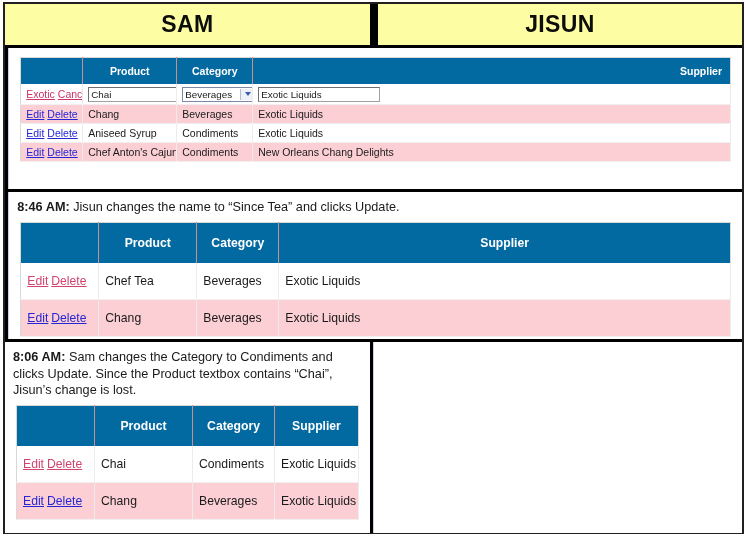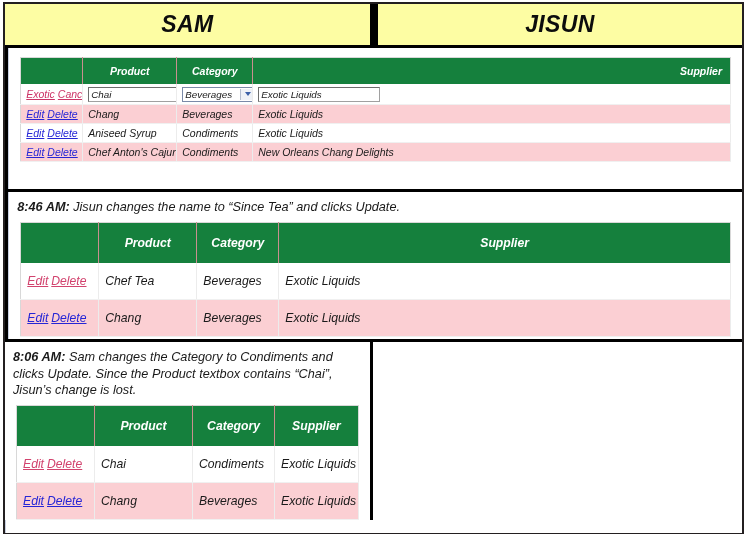--- a/index.html
+++ b/index.html
@@ -13,21 +13,20 @@
     height: 538px;
     overflow: hidden;
   }
 
   #page {
     position: relative;
     width: 747px;
     height: 538px;
     background: #ffffff;
     box-sizing: border-box;
-    font-style: italic;
   }
 
   
   .frame {
     position: absolute;
     left: 3px;
     top: 2px;
     width: 741px;
     height: 532px;
     border: 2px solid #231f20;
@@ -68,21 +67,21 @@
     border-top: 3px solid #000000;
     box-sizing: border-box;
   }
   .grow {
     display: flex;
     width: 100%;
     box-sizing: border-box;
   }
   .grow.r1 { height: 144px; border-bottom: 3px solid #000000; }
   .grow.r2 { height: 150px; border-bottom: 3px solid #000000; }
-  .grow.r3 { height: 191px; flex-direction: column; }
+  .grow.r3 { height: 191px; }
 
   .cell {
     box-sizing: border-box;
     position: relative;
     overflow: hidden;
     background: #ffffff;
     padding: 0;
   }
   .cell.left  { width: 368px; border-right: 3px solid #000000; }
   .cell.right { flex: 1 1 auto; border-left: 1px solid #c8cfe0; }
@@ -105,21 +104,21 @@
   .gv {
     border-collapse: collapse;
     border-spacing: 0;
     table-layout: fixed;
     font-size: 10.5px;
     color: #1a1a1a;
     background: #ffffff;
     border: 1px solid #d8d8d8;
   }
   .gv th {
-    background: #15803d;
+    background: #0369a1;
     color: #ffffff;
     font-weight: bold;
     padding: 4px 5px;
     border-right: 1px solid #c98f8f;
     white-space: nowrap;
   }
   .gv th:last-child { border-right: none; }
   .gv td {
     padding: 3px 5px;
     border-right: 1px solid #ececec;

